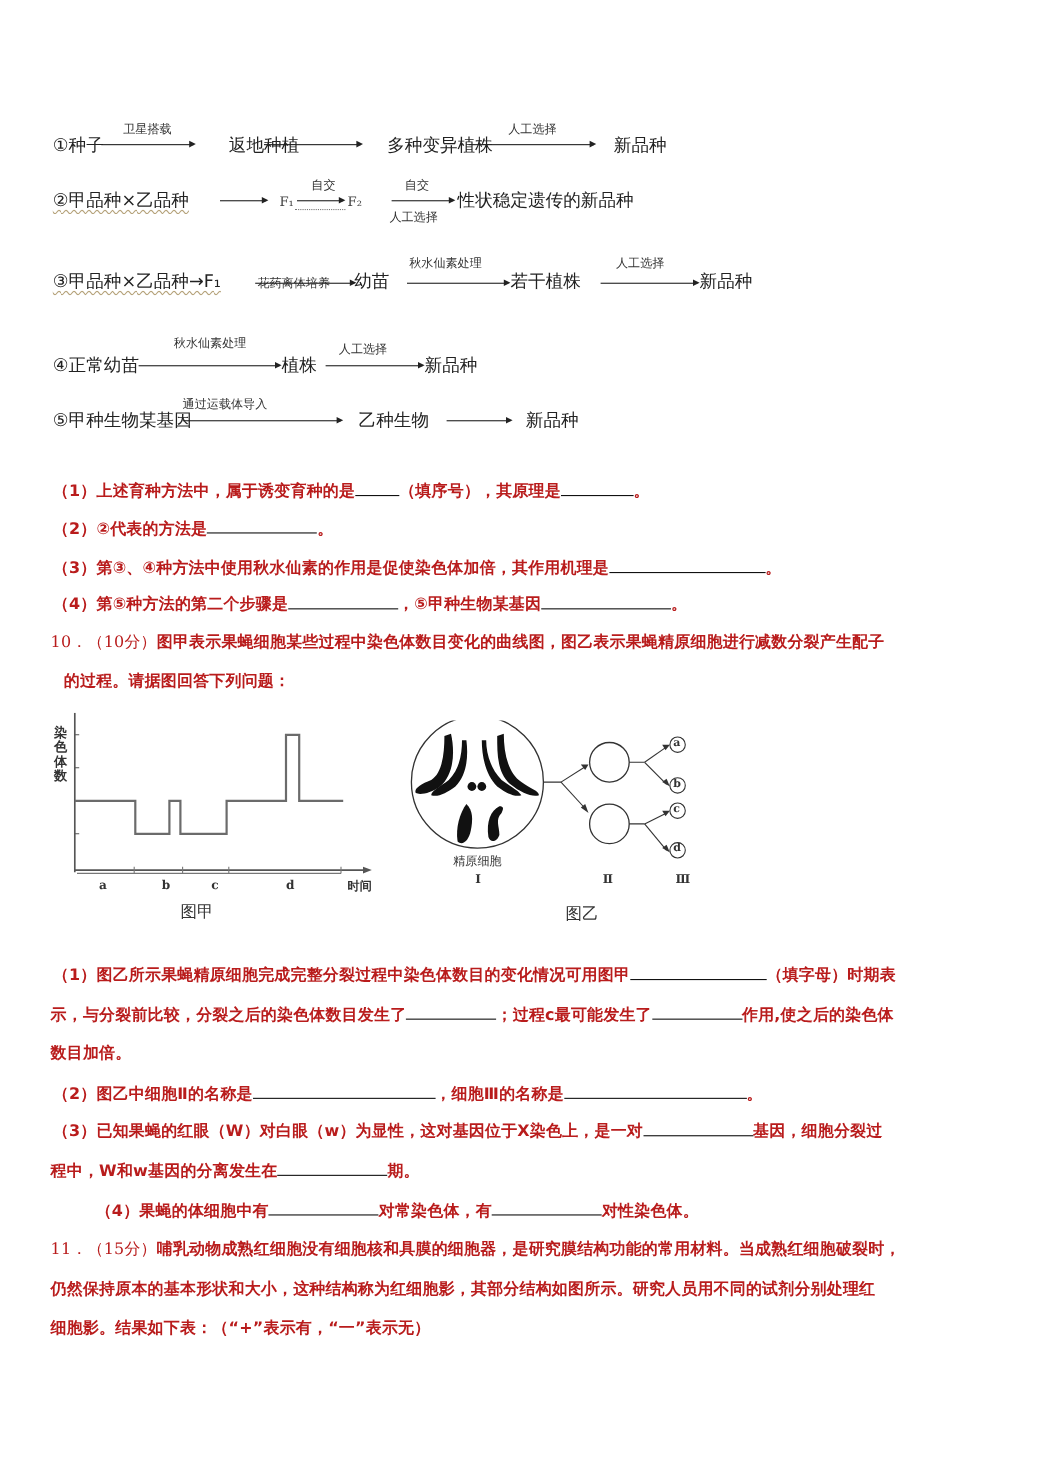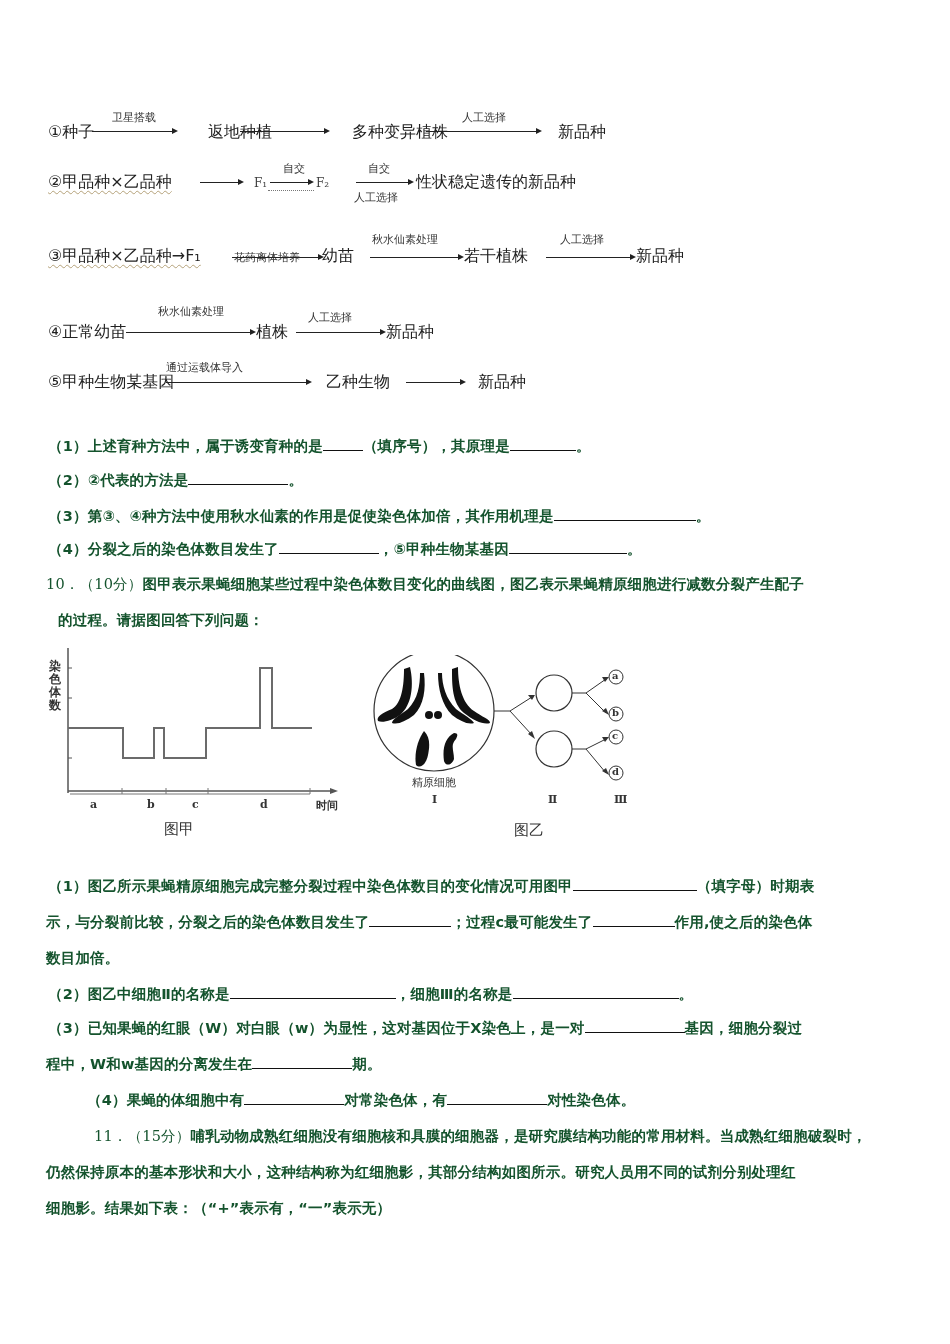--- a/index.html
+++ b/index.html
@@ -12,21 +12,21 @@
   .flow-small { position: absolute; font-family: "DejaVu Serif", serif; font-size: 11px;
                 color: #333; white-space: nowrap; line-height: 14px; }
   .flow-sub { position: absolute; font-family: "DejaVu Serif", serif; font-size: 12px; color:#404040; white-space: nowrap; }
   .wavy { text-decoration: underline wavy #b5a27a; text-decoration-thickness: 1px; text-underline-offset: 3px; }
   .arrow { position: absolute; height: 1px; background: #222; }
   .arrow::after { content: ""; position: absolute; right: -2px; top: -3px;
                   border-left: 6px solid #222; border-top: 3.5px solid transparent; border-bottom: 3.5px solid transparent; }
   .dotted { position: absolute; border-top: 1px dotted #777; height: 0; }
   
   .q { position: absolute; left: 48px; font-family: "DejaVu Sans", "Liberation Sans", sans-serif;
-       font-size: 14.5px; font-weight: bold; color: #14532d; white-space: nowrap; line-height: 20px; letter-spacing: 0.2px; }
+       font-size: 14.5px; font-weight: bold; color: #b91c1c; white-space: nowrap; line-height: 20px; letter-spacing: 0.2px; }
   .num { font-weight: normal; font-family: "DejaVu Serif", serif; }
   .blank { display: inline-block; border-bottom: 1px solid #111; height: 14px; vertical-align: baseline; }
   
   .chart-label { position: absolute; font-family: "DejaVu Serif", serif; font-size: 11px; font-weight: bold; color: #333; }
   .fig-caption { position: absolute; font-family: "DejaVu Sans", sans-serif; font-size: 15px; color: #333; }
 </style>
 </head>
 <body>
 
 <div>
@@ -90,21 +90,21 @@
 <div class="q" style="top:436px;">
   <span>（1）</span><span>上述育种方法中，属于诱变育种的是</span><span class="blank" style="width:40px;"></span><span>（填序号），其原理是</span><span class="blank" style="width:66px;"></span><span>。</span>
 </div>
 <div class="q" style="top:470px;">
   <span>（2）</span><span>②代表的方法是</span><span class="blank" style="width:100px;"></span><span>。</span>
 </div>
 <div class="q" style="top:506px;">
   <span>（3）</span><span>第③、④种方法中使用秋水仙素的作用是促使染色体加倍，其作用机理是</span><span class="blank" style="width:142px;"></span><span>。</span>
 </div>
 <div class="q" style="top:539px;">
-  <span>（4）</span><span>分裂之后的染色体数目发生了</span><span class="blank" style="width:100px;"></span><span>，⑤甲种生物某基因</span><span class="blank" style="width:118px;"></span><span>。</span>
+  <span>（4）</span><span>第⑤种方法的第二个步骤是</span><span class="blank" style="width:100px;"></span><span>，⑤甲种生物某基因</span><span class="blank" style="width:118px;"></span><span>。</span>
 </div>
 
 <div class="q" style="top:574px;left:46px;">
   <span class="num">10．</span><span class="num">（10分）</span><span>图甲表示果蝇细胞某些过程中染色体数目变化的曲线图，图乙表示果蝇精原细胞进行减数分裂产生配子</span>
 </div>
 <div class="q" style="top:610px;left:46px;padding-left:12px;">
   <span>的过程。请据图回答下列问题：</span>
 </div>
 
 <div class="abs" style="left:44px;top:648px;width:300px;height:200px;">
@@ -201,21 +201,21 @@
 <div class="q" style="top:1018px;">
   <span>（3）</span><span>已知果蝇的红眼（W）对白眼（w）为显性，这对基因位于X染色上，是一对</span><span class="blank" style="width:100px;"></span><span>基因，细胞分裂过</span>
 </div>
 <div class="q" style="top:1054px;left:46px;">
   <span>程中，W和w基因的分离发生在</span><span class="blank" style="width:100px;"></span><span>期。</span>
 </div>
 <div class="q" style="top:1090px;margin-left:39px;">
   <span>（4）</span><span>果蝇的体细胞中有</span><span class="blank" style="width:100px;"></span><span>对常染色体，有</span><span class="blank" style="width:100px;"></span><span>对性染色体。</span>
 </div>
 
-<div class="q" style="top:1126px;left:46px;margin-left:48px;">
+<div class="q" style="top:1126px;left:46px;">
   <span class="num">11．</span><span class="num">（15分）</span><span>哺乳动物成熟红细胞没有细胞核和具膜的细胞器，是研究膜结构功能的常用材料。当成熟红细胞破裂时，</span>
 </div>
 <div class="q" style="top:1162px;left:46px;">
   <span>仍然保持原本的基本形状和大小，这种结构称为红细胞影，其部分结构如图所示。研究人员用不同的试剂分别处理红</span>
 </div>
 <div class="q" style="top:1198px;left:46px;">
   <span>细胞影。结果如下表：（“+”表示有，“一”表示无）</span>
 </div>
 
 </body></html>

